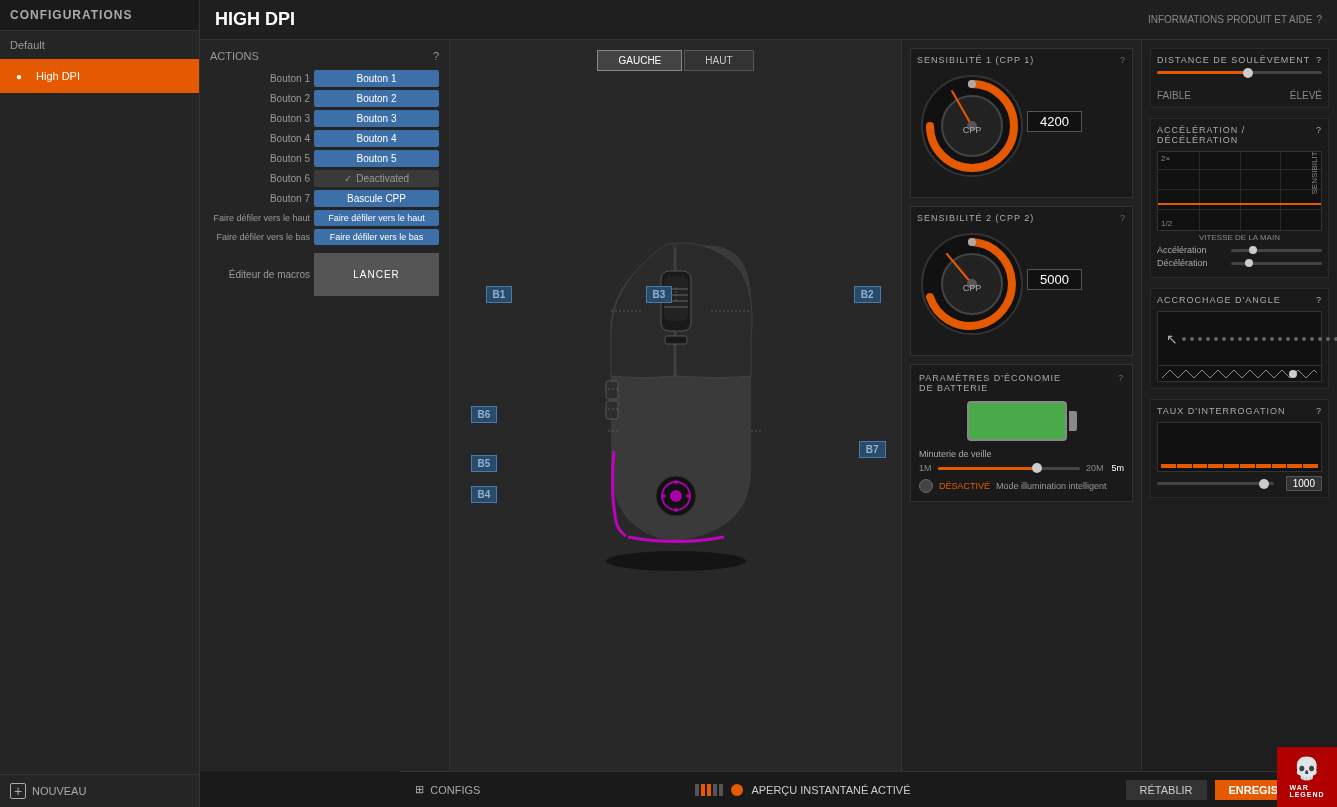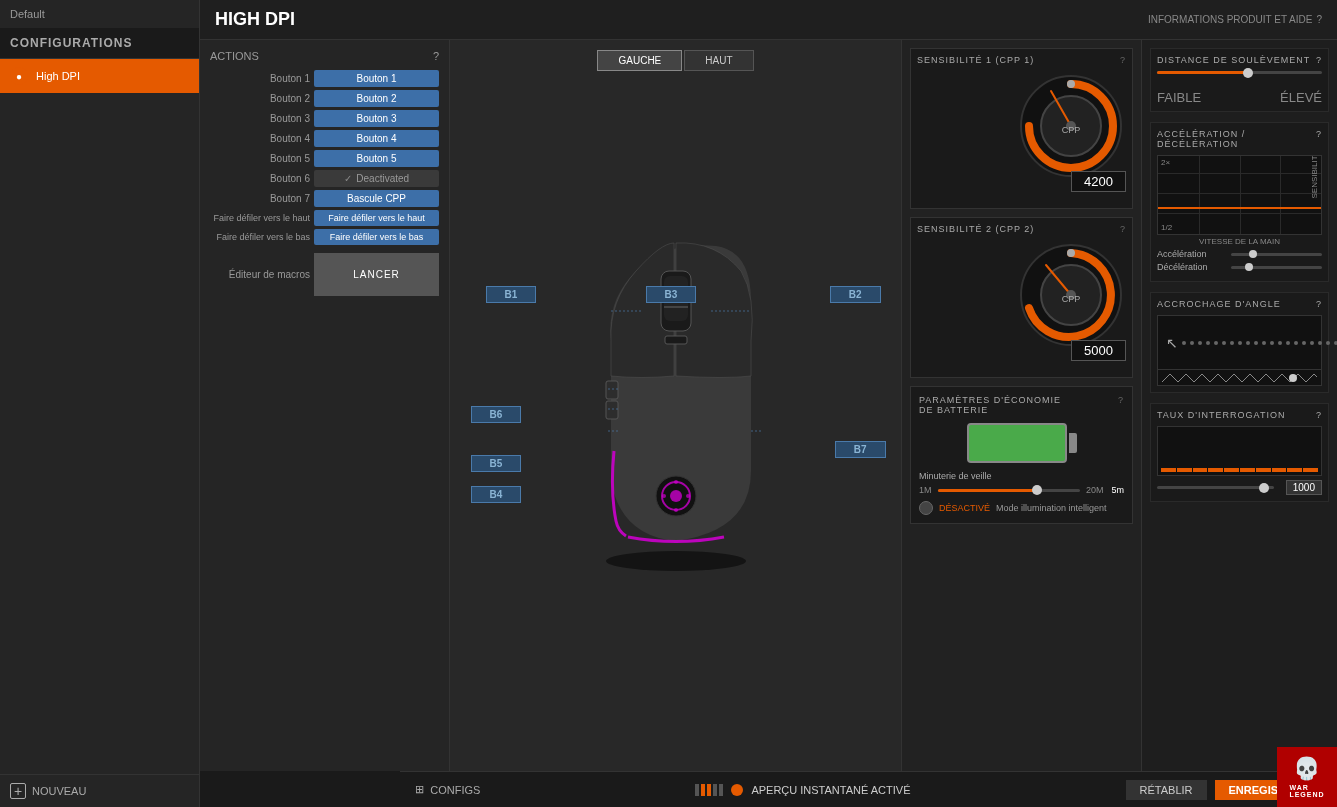--- a/index.html
+++ b/index.html
@@ -256,21 +256,21 @@
       width: 300px;
       height: 400px;
     }
 
     
     .mouse-btn-label {
       position: absolute;
       background: #2a4a6a;
       color: #8ab4d4;
       border: 1px solid #4a7aaa;
-      padding: 2px 18px;
+      padding: 2px 6px;
       font-size: 10px;
       font-weight: bold;
       cursor: pointer;
     }
     #lbl-b1 { top: 65px; left: -40px; }
     #lbl-b3 { top: 65px; left: 120px; }
     #lbl-b2 { top: 65px; right: -55px; }
     #lbl-b6 { top: 185px; left: -55px; }
     #lbl-b5 { top: 234px; left: -55px; }
     #lbl-b4 { top: 265px; left: -55px; }
@@ -302,22 +302,22 @@
       gap: 46px;
     }
     .section-q {
       color: #666;
       cursor: pointer;
     }
 
     
     .dial-container {
       display: flex;
-      flex-direction: column;
-      align-items: flex-end;
+      flex-direction: row;
+      align-items: center;
       margin-bottom: 10px;
       padding: 8px;
       background: #1a1a1a;
       border: 1px solid #333;
     }
     .dial-svg {
       width: 110px;
       height: 110px;
     }
     .dial-value-box {
@@ -427,21 +427,21 @@
       font-size: 9px;
       color: #aaa;
       letter-spacing: 1px;
       margin-bottom: 6px;
       display: flex;
       justify-content: space-between;
     }
     .lift-labels {
       display: flex;
       justify-content: space-between;
-      font-size: 13px;
+      font-size: 10px;
       color: #888;
       margin-top: 16px;
     }
     .accel-chart {
       width: 100%;
       height: 80px;
       background: #111;
       border: 1px solid #333;
       position: relative;
       overflow: hidden;
@@ -647,25 +647,25 @@
       font-size: 7px;
       font-weight: bold;
       letter-spacing: 1px;
       margin-top: 2px;
     }
   </style>
 </head>
 <body>
 
 <div id="sidebar">
+  <div id="sidebar-header">
+    <span>CONFIGURATIONS</span>
+  </div>
   <div id="sidebar-default">
     <span>Default</span>
-  </div>
-  <div id="sidebar-header">
-    <span>CONFIGURATIONS</span>
   </div>
   <div id="profile-list">
     <div class="profile-item active">
       <div class="profile-icon">●</div>
       <span>High DPI</span>
     </div>
   </div>
   <div id="sidebar-footer">
     <div class="plus-icon">+</div>
     <span>NOUVEAU</span>

